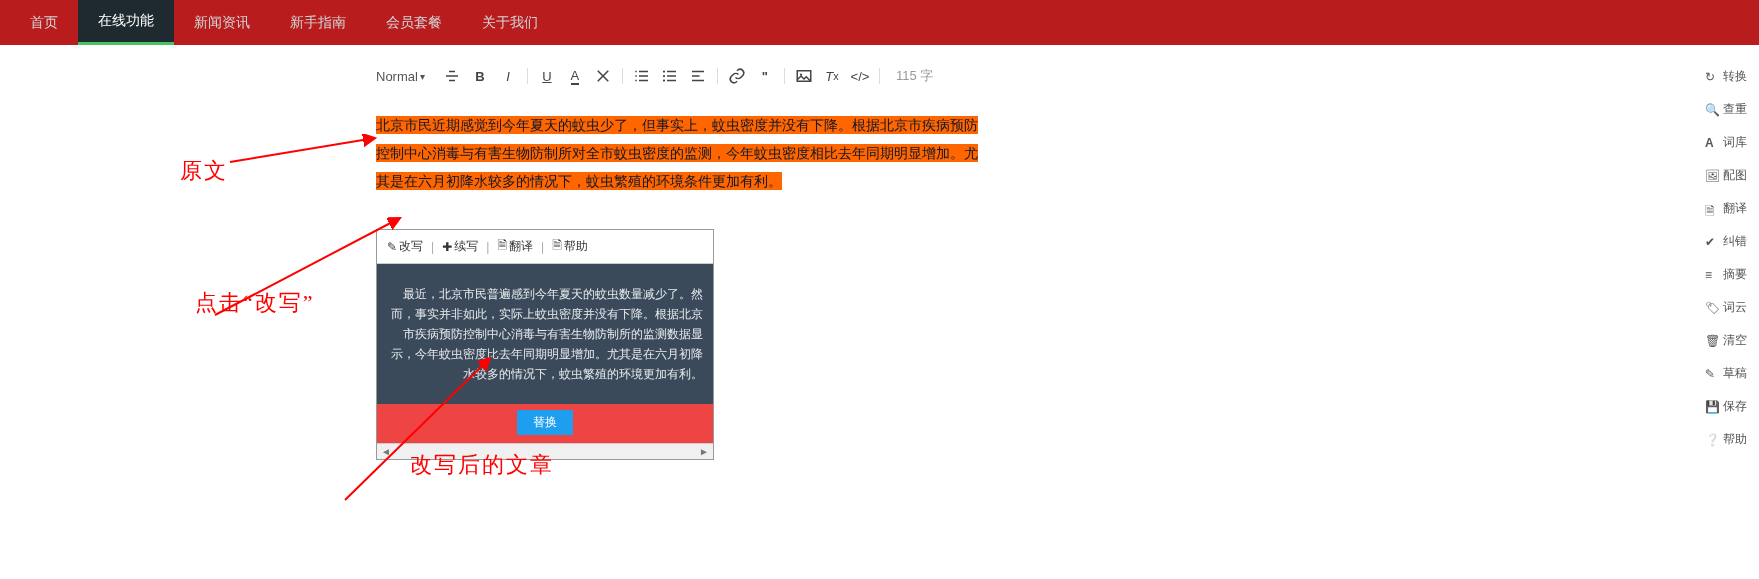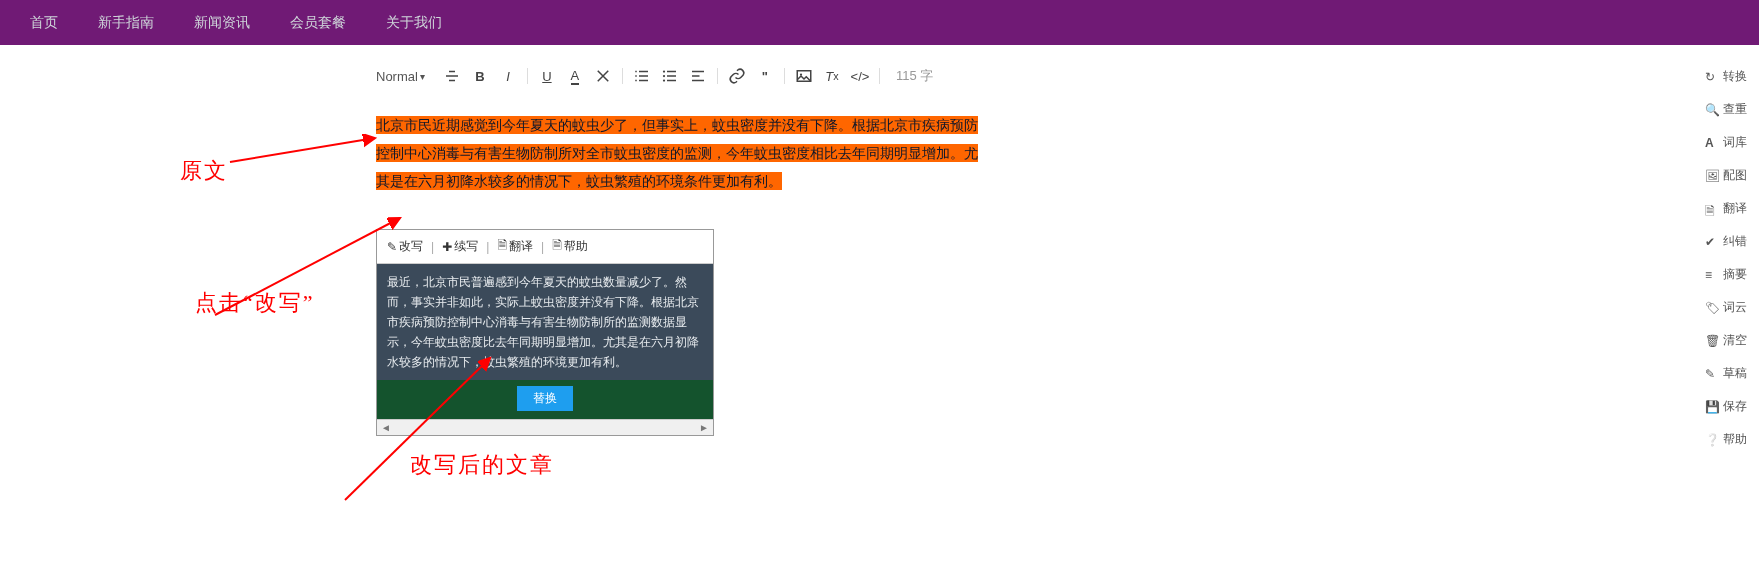--- a/index.html
+++ b/index.html
@@ -1,52 +1,53 @@
 <!DOCTYPE html>
 <html><head>
 <meta charset="utf-8">
 <style>
 *{margin:0;padding:0;box-sizing:border-box;}
 body{font-family:"Microsoft YaHei",Arial,sans-serif;font-size:13px;background:#fff;color:#333;width:1759px;height:579px;overflow:hidden;}
-.topnav{background:#701a75;height:45px;display:flex;align-items:stretch;padding-left:10px;}
+.topnav{background:#b91c1c;height:45px;display:flex;align-items:stretch;padding-left:10px;}
 .topnav .nav-item{color:#cfd6da;padding:0 20px;display:flex;align-items:center;cursor:pointer;font-size:14px;}
 .topnav .nav-item.active{background:#1e2a30;color:#fff;border-bottom:3px solid #47c363;}
 .editor-wrap{margin:18px 0 0 376px;width:610px;}
 .toolbar{display:flex;align-items:center;gap:10px;color:#555;font-size:13px;padding:4px 0;}
 .toolbar .sel{display:flex;align-items:center;gap:2px;margin-right:8px;}
 .toolbar .caret{font-size:10px;}
 .toolbar .tool-icon{width:18px;height:18px;display:flex;align-items:center;justify-content:center;color:#444;}
 .toolbar .sep{width:1px;height:16px;background:#ddd;}
 .wordcount{color:#999;margin-left:6px;}
 .original{margin-top:22px;line-height:28px;font-size:14px;color:#0f172a;width:605px;}
 .original span{background:#ff6600;padding:1px 0;}
 .popup{margin-top:34px;width:338px;border:1px solid #999;background:#fff;}
 .popup-bar{display:flex;align-items:center;padding:4px 6px;gap:2px;font-size:12px;color:#333;border-bottom:1px solid #ccc;}
 .popup-bar .pitem{display:flex;align-items:center;gap:2px;padding:2px 4px;}
 .popup-bar .pdiv{color:#aaa;margin:0 2px;}
-.popup-body{background:#3b4a5a;color:#e8ecef;padding:8px 10px;font-size:12px;line-height:20px;}
-.popup-replace{text-align:center;padding:6px 0 8px;background:#14532d;}
+.popup-body{background:#3b4a5a;color:#e8ecef;padding:20px 10px;font-size:12px;line-height:20px;text-align:right;}
+.popup-replace{text-align:center;padding:6px 0 8px;background:#ef4444;}
 .popup-replace button{background:#1e9eef;color:#fff;border:none;padding:4px 16px;font-size:12px;cursor:pointer;}
 .popup-scroll{display:flex;align-items:center;justify-content:space-between;height:16px;background:#f0f0f0;border-top:1px solid #ccc;padding:0 4px;color:#777;font-size:10px;}
 .sidebar{position:absolute;right:0;top:60px;width:60px;display:flex;flex-direction:column;gap:12px;padding:6px 0;}
 .side-item{display:flex;align-items:center;justify-content:flex-start;gap:4px;font-size:12px;color:#555;padding:2px 6px;cursor:pointer;}
 .side-item svg,.side-item .sic{width:14px;height:14px;flex:0 0 14px;}
 .annot{position:absolute;color:#ff0000;font-size:22px;font-family:"SimSun",serif;letter-spacing:2px;}
 .annot.a1{left:180px;top:156px;}
 .annot.a2{left:195px;top:288px;}
 .annot.a3{left:410px;top:450px;}
 svg.arrow{position:absolute;stroke:#ff0000;fill:#ff0000;}
 </style>
 </head>
 <body>
 
 <div class="topnav">
   <div class="nav-item">首页</div>
+  <div class="nav-item active">在线功能</div>
+  <div class="nav-item">新闻资讯</div>
   <div class="nav-item">新手指南</div>
-  <div class="nav-item">新闻资讯</div>
   <div class="nav-item">会员套餐</div>
   <div class="nav-item">关于我们</div>
 </div>
 
 <div class="editor-wrap">
   <div class="toolbar">
     <div class="sel">
       <span>Normal</span>
       <span class="caret">▾</span>
     </div>

